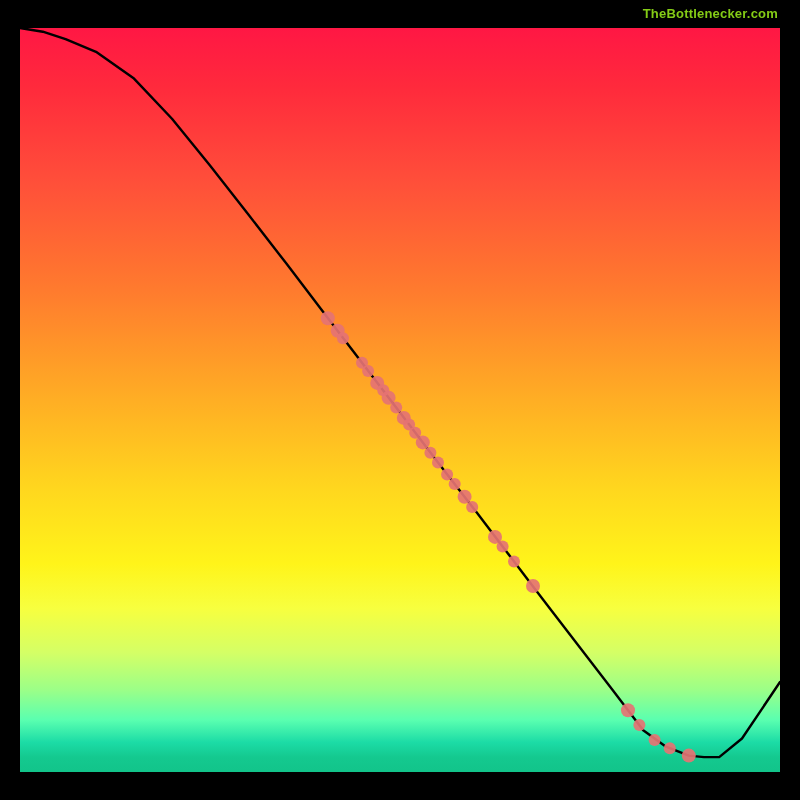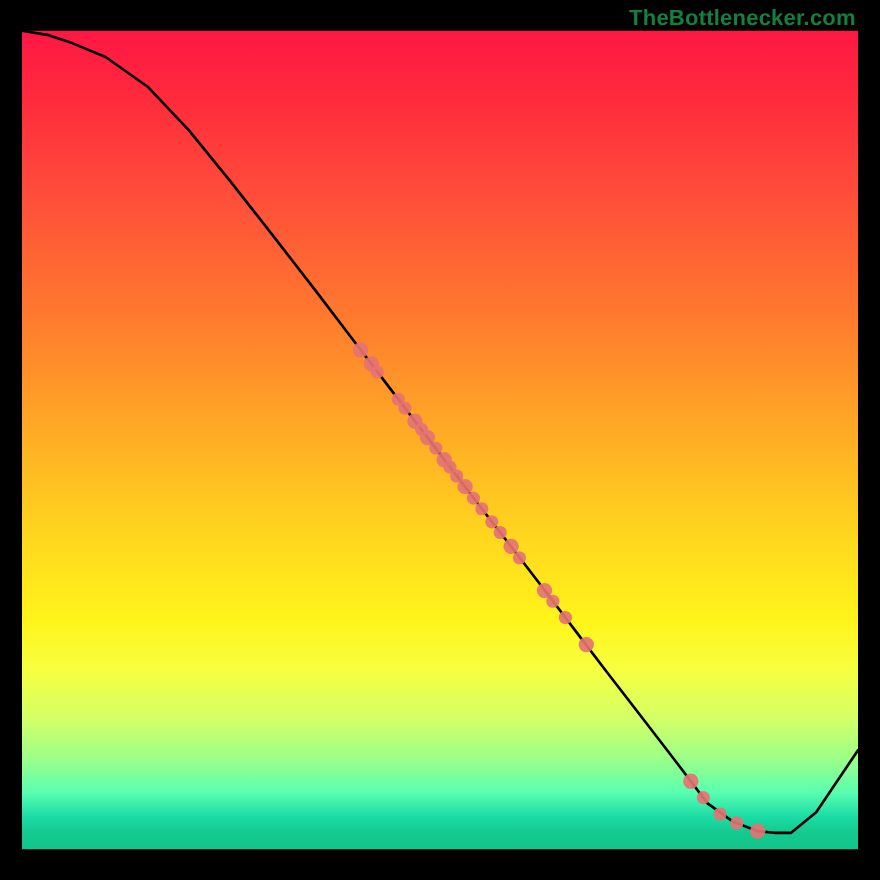--- a/index.html
+++ b/index.html
@@ -39,23 +39,23 @@
       #1cdca6 96%,
       #14c98f 98%,
       #12c48a 100%
     );
   }
   .watermark {
     position: absolute;
     top: 6px;
     right: 22px;
     font-family: Arial, Helvetica, sans-serif;
-    font-size: 20px;
+    font-size: 13px;
     font-weight: 600;
-    color: #15803d;
+    color: #84cc16;
     letter-spacing: 0.2px;
     user-select: none;
   }
   svg.overlay {
     position: absolute;
     left: 20px;
     top: 28px;
     width: 760px;
     height: 744px;
     overflow: visible;

